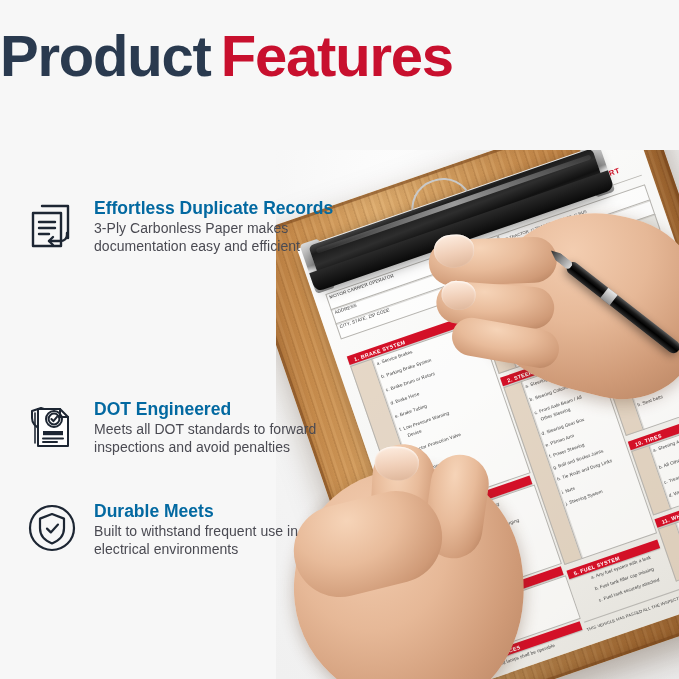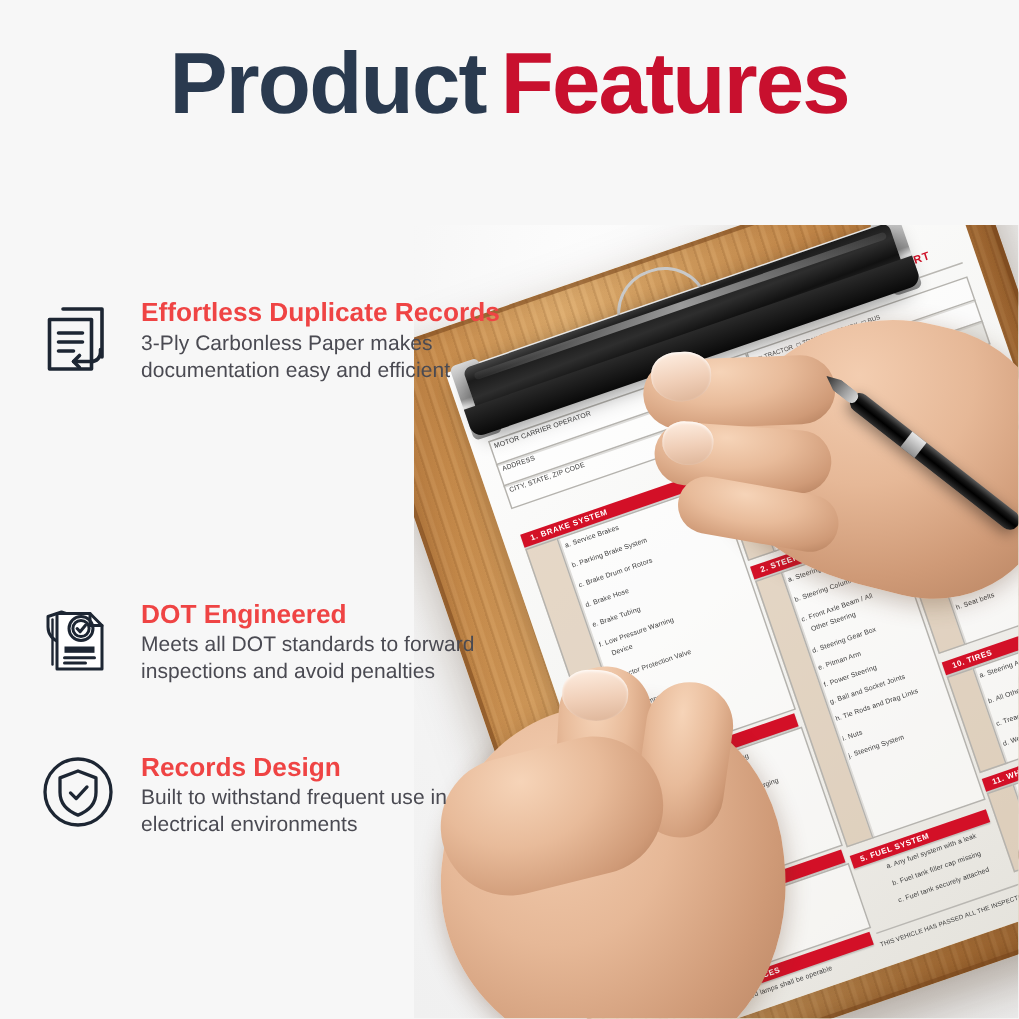--- a/index.html
+++ b/index.html
@@ -105,32 +105,32 @@
     background:linear-gradient(180deg,#5a5a5a 0%,#1a1a1a 32%,#000 58%,#2f2f2f 100%);
     border-radius:7px;box-shadow:0 3px 9px rgba(0,0,0,.4);}
   .pen-nib{position:absolute;left:-22px;top:2px;width:26px;height:9px;
     background:linear-gradient(90deg,#2b2b2b,#9a9a9a 60%,#d8d8d8);
     border-radius:2px 7px 7px 2px;
     clip-path:polygon(0 45%,38% 0,100% 0,100% 100%,38% 100%);}
   .pen-band{position:absolute;left:46px;top:0;width:12px;height:13px;
     background:linear-gradient(180deg,#e8e8e8,#8f8f8f);}
 
   
-  .title{position:absolute;left:0;right:0;top:27px;text-align:center;
+  .title{position:absolute;left:0;right:0;top:27px;
     font-size:58px;font-weight:700;letter-spacing:-1.2px;line-height:1;white-space:nowrap;}
   .t-dark{color:#2a3a4f;}
   .t-red{color:#c8102e;margin-left:10px;}
   .subtitle{position:absolute;left:0;right:0;top:117px;text-align:center;
     font-size:33px;font-weight:700;color:#23354a;letter-spacing:-.4px;white-space:nowrap;}
 
   .feature{position:absolute;display:flex;align-items:flex-start;gap:14px;}
   .f-icon{flex:0 0 auto;width:56px;height:56px;}
   .f-icon svg{display:block;width:56px;height:56px;}
   .f-text{padding-top:2px;}
-  .f-head{font-size:17.5px;font-weight:700;color:#ef4444;line-height:1.12;margin:0 0 1px 0;white-space:nowrap;}
+  .f-head{font-size:17.5px;font-weight:700;color:#0369a1;line-height:1.12;margin:0 0 1px 0;white-space:nowrap;}
   .f-body{font-size:14px;color:#4a4a52;line-height:1.28;letter-spacing:.05px;max-width:232px;}
 </style>
 </head>
 <body>
 
 <div id="stage">
 
   <div class="photo">
     <div class="photo-bg"></div>
 
@@ -358,18 +358,18 @@
 
   <div class="feature" style="left:24px;top:500px;">
     <span class="f-icon">
       <svg viewBox="0 0 56 56" fill="none" stroke="#1d2633" stroke-width="2.2" stroke-linecap="round" stroke-linejoin="round">
         <circle cx="28" cy="28" r="22"></circle>
         <path d="M28 14 L40 18.6 v9.6 c0 8.4-5.4 12.6-12 15.2 -6.6-2.6-12-6.8-12-15.2 v-9.6 Z"></path>
         <path d="M23 28.6 L26.8 32.4 L34 24.6"></path>
       </svg>
     </span>
     <div class="f-text">
-      <div class="f-head">Records Design</div>
+      <div class="f-head">Durable Meets</div>
       <div class="f-body">Built to withstand frequent use in electrical environments</div>
     </div>
   </div>
 
 </div>
 
 </body></html>

